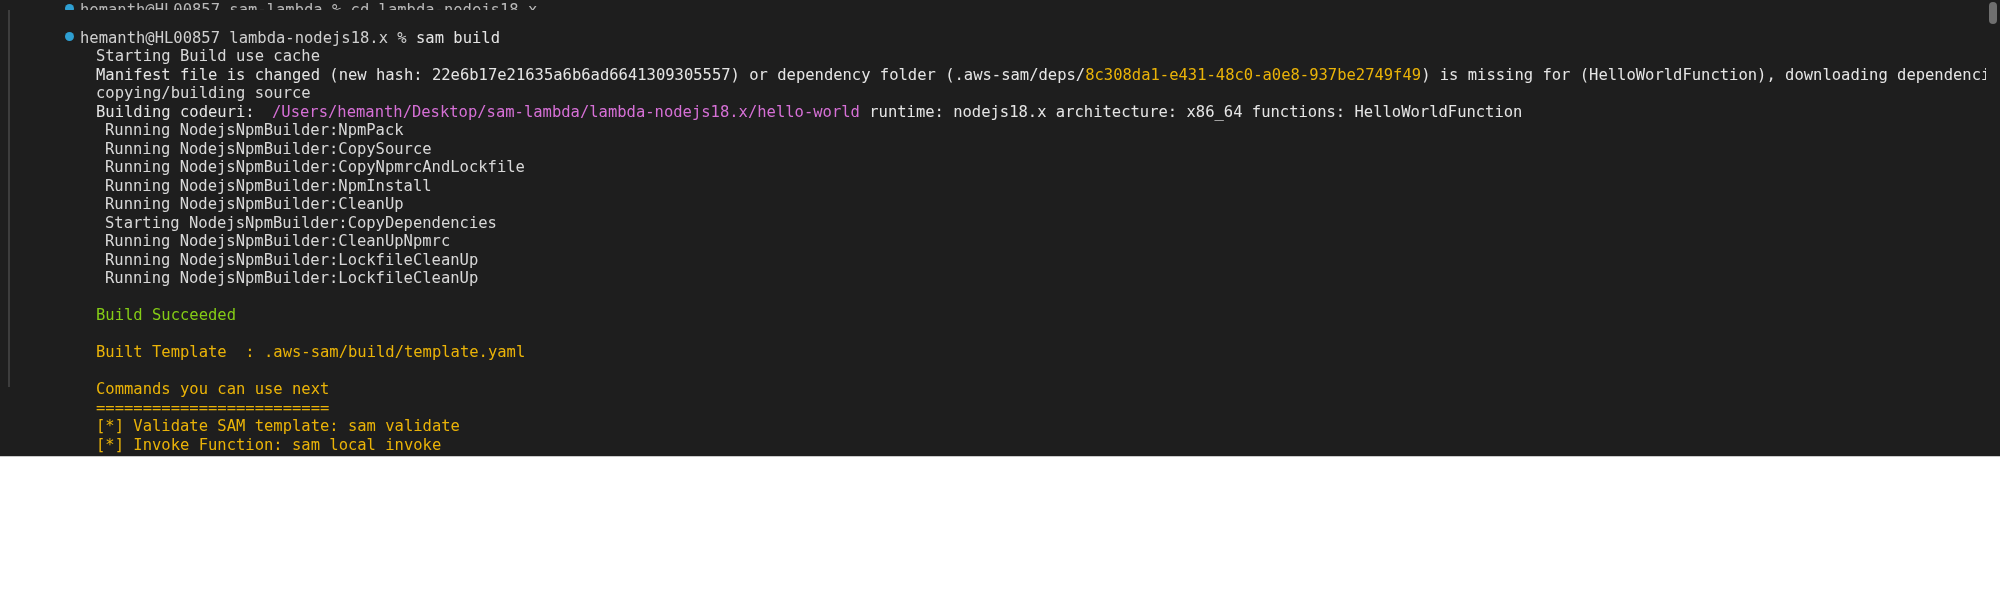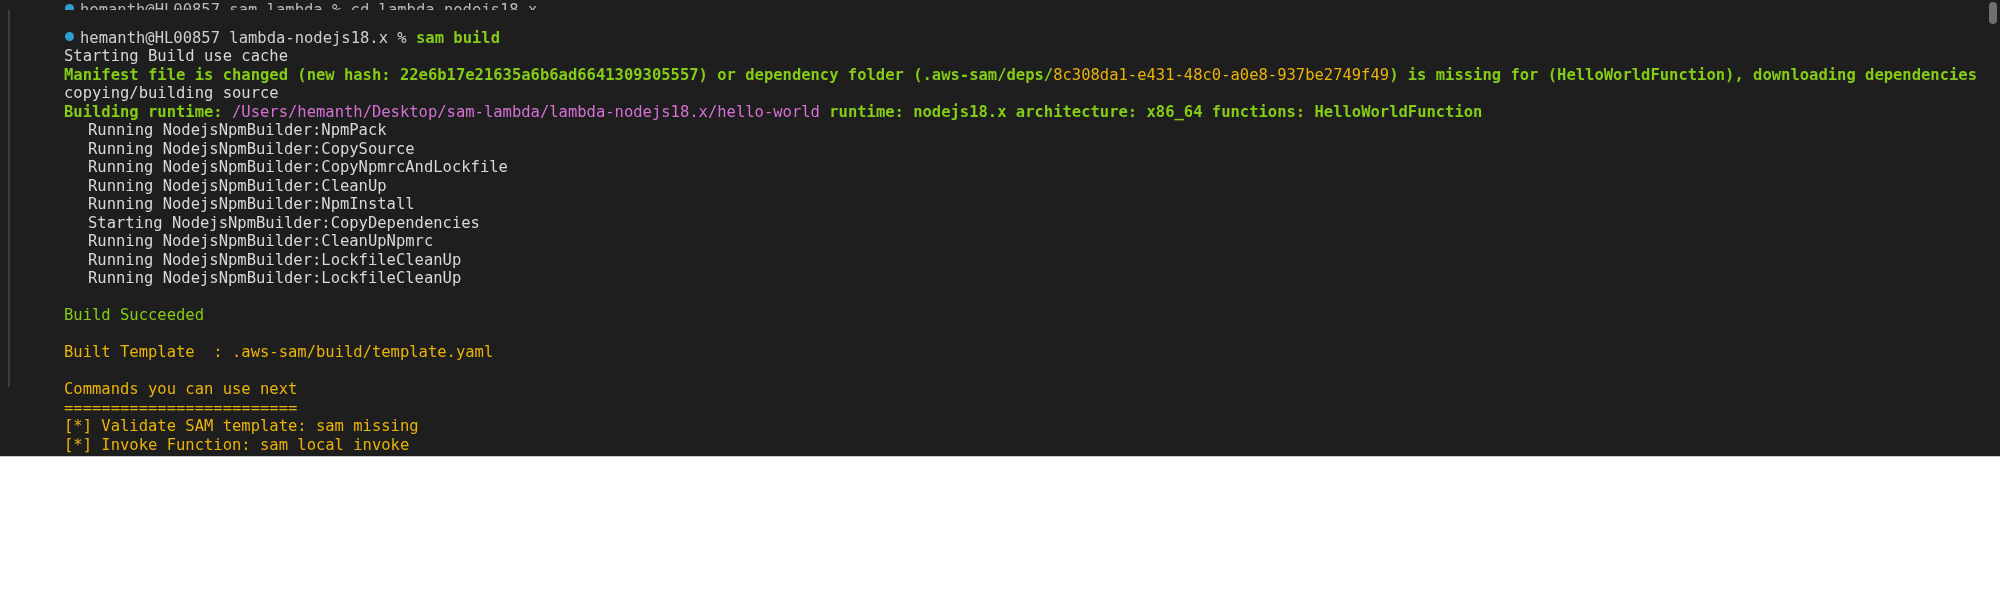--- a/index.html
+++ b/index.html
@@ -65,27 +65,27 @@
     top: -2px;
     margin-right: 6px;
   }
   .bullet.hollow {
     background: transparent;
     border: 1.5px solid #8a8a8a;
     width: 7px;
     height: 7px;
   }
 
-  .indent1 { padding-left: 8px; }
-  .indent2 { padding-left: 32px; }
-
-  .c-white   { color: #84cc16; font-weight: bold; }
+  .indent1 { padding-left: 40px; }
+  .indent2 { padding-left: 49px; }
+
+  .c-white   { color: #e5e5e5; }
   .c-yellow  { color: #eab308; }
   .c-green   { color: #84cc16; }
-  .c-magenta { color: #d670d6; }
+  .c-magenta { color: #d670d6; margin-left: 8px; }
   .c-dim     { color: #cfcfcf; text-align: center; }
 
   .cursor {
     display: inline-block;
     width: 9px;
     height: 15px;
     background: #d8d8d8;
     vertical-align: text-bottom;
     position: relative;
     top: 2px;
@@ -165,39 +165,39 @@
 
     <div class="line indent1">
       <span class="c-white">Manifest file is changed (new hash: 22e6b17e21635a6b6ad6641309305557) or dependency folder (.aws-sam/deps/</span><span class="c-yellow">8c308da1-e431-48c0-a0e8-937be2749f49</span><span class="c-white">) is missing for (HelloWorldFunction), downloading dependencies and</span>
     </div>
 
     <div class="line indent1">
       <span>copying/building source</span>
     </div>
 
     <div class="line indent1">
-      <span class="c-white">Building runtime: </span><span class="c-magenta">/Users/hemanth/Desktop/sam-lambda/lambda-nodejs18.x/hello-world</span><span class="c-white"> runtime: nodejs18.x architecture: x86_64 functions: HelloWorldFunction</span>
+      <span class="c-white">Building codeuri: </span><span class="c-magenta">/Users/hemanth/Desktop/sam-lambda/lambda-nodejs18.x/hello-world</span><span class="c-white"> runtime: nodejs18.x architecture: x86_64 functions: HelloWorldFunction</span>
     </div>
 
     <div class="line indent2">
       <span>Running NodejsNpmBuilder:NpmPack</span>
     </div>
     <div class="line indent2">
       <span>Running NodejsNpmBuilder:CopySource</span>
     </div>
     <div class="line indent2">
       <span>Running NodejsNpmBuilder:CopyNpmrcAndLockfile</span>
     </div>
     <div class="line indent2">
+      <span>Running NodejsNpmBuilder:NpmInstall</span>
+    </div>
+    <div class="line indent2">
       <span>Running NodejsNpmBuilder:CleanUp</span>
     </div>
     <div class="line indent2">
-      <span>Running NodejsNpmBuilder:NpmInstall</span>
-    </div>
-    <div class="line indent2">
       <span>Starting NodejsNpmBuilder:CopyDependencies</span>
     </div>
     <div class="line indent2">
       <span>Running NodejsNpmBuilder:CleanUpNpmrc</span>
     </div>
     <div class="line indent2">
       <span>Running NodejsNpmBuilder:LockfileCleanUp</span>
     </div>
     <div class="line indent2">
       <span>Running NodejsNpmBuilder:LockfileCleanUp</span>
@@ -217,21 +217,21 @@
 
     <div class="line blank"></div>
 
     <div class="line indent1">
       <span class="c-yellow">Commands you can use next</span>
     </div>
     <div class="line indent1">
       <span class="c-yellow">=========================</span>
     </div>
     <div class="line indent1">
-      <span class="c-yellow">[*] Validate SAM template: sam missing</span>
+      <span class="c-yellow">[*] Validate SAM template: sam validate</span>
     </div>
     <div class="line indent1">
       <span class="c-yellow">[*] Invoke Function: sam local invoke</span>
     </div>
     <div class="line indent1">
       <span class="c-yellow">[*] Test Function in the Cloud: sam sync --stack-name {{stack-name}} --watch</span>
     </div>
     <div class="line indent1">
       <span class="c-yellow">[*] Deploy: sam deploy --guided</span>
     </div>

